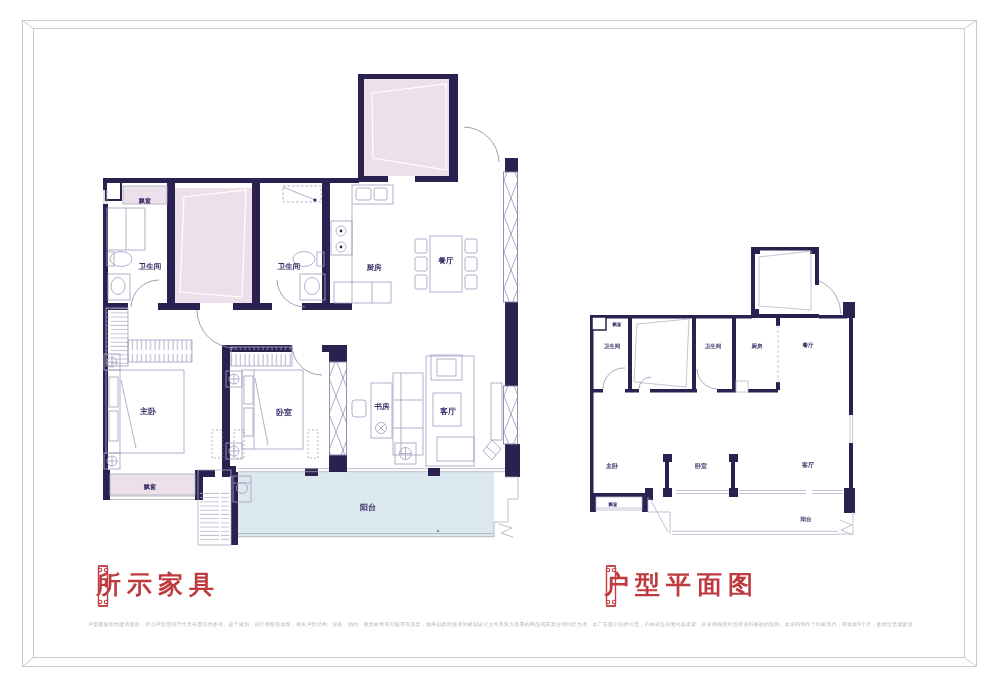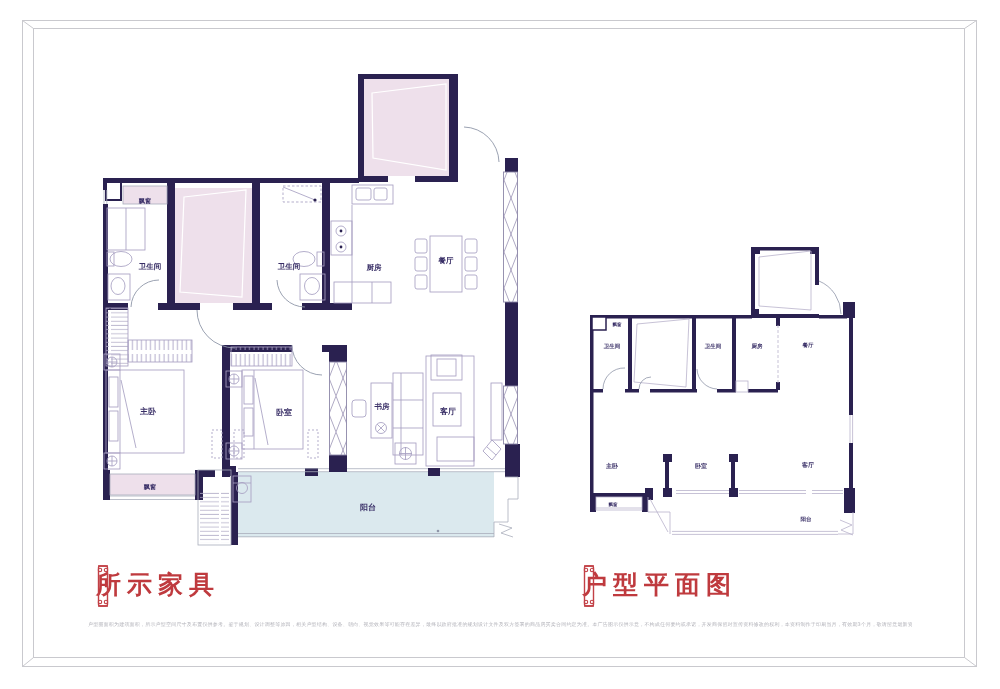--- a/index.html
+++ b/index.html
@@ -13,21 +13,21 @@
                color:#8f8f98; letter-spacing:0.3px; white-space:nowrap; }
   .footer-line { position:absolute; left:88px; top:621px; width:824px;
                  font-size:5px; color:#b3b3ba; white-space:nowrap;
                  overflow:hidden; letter-spacing:0.2px; }
 
   .title-block { position:absolute; display:flex; align-items:center; gap:12px; }
   .title-block .ttl { font-family:"Liberation Serif", serif; font-weight:700;
                       font-size:25px; line-height:42px; letter-spacing:6px;
                       color:#bf3a3e; }
   .title-left  { left:96px;  top:564px; }
-  .title-right { left:582px; top:564px; }
+  .title-right { left:604px; top:564px; }
 </style>
 </head>
 <body>
 
 <div class="page">
 
 <svg width="1000" height="689" viewBox="0 0 1000 689">
   <defs>
     <pattern id="xhatch" width="14" height="36" patternUnits="userSpaceOnUse">
       <path d="M0,0 L14,36 M14,0 L0,36" stroke="#9a93b5" stroke-width="0.8" fill="none"></path>

